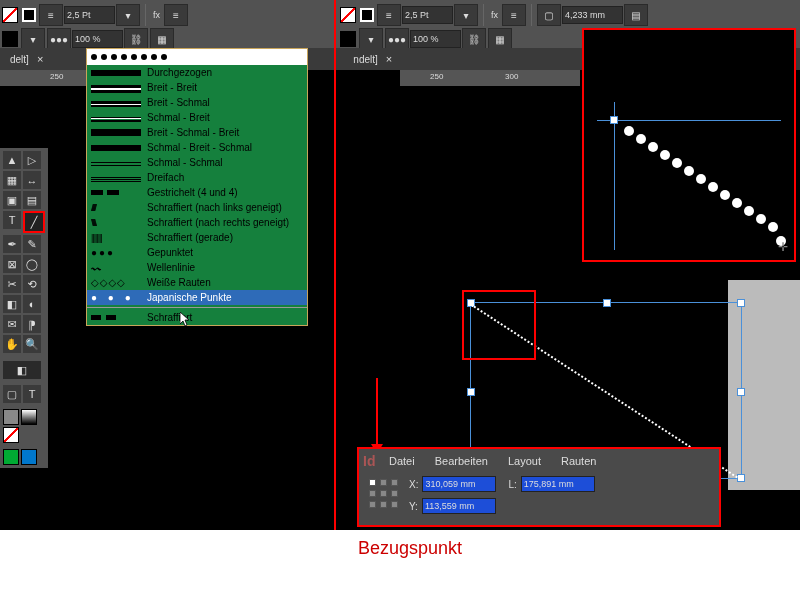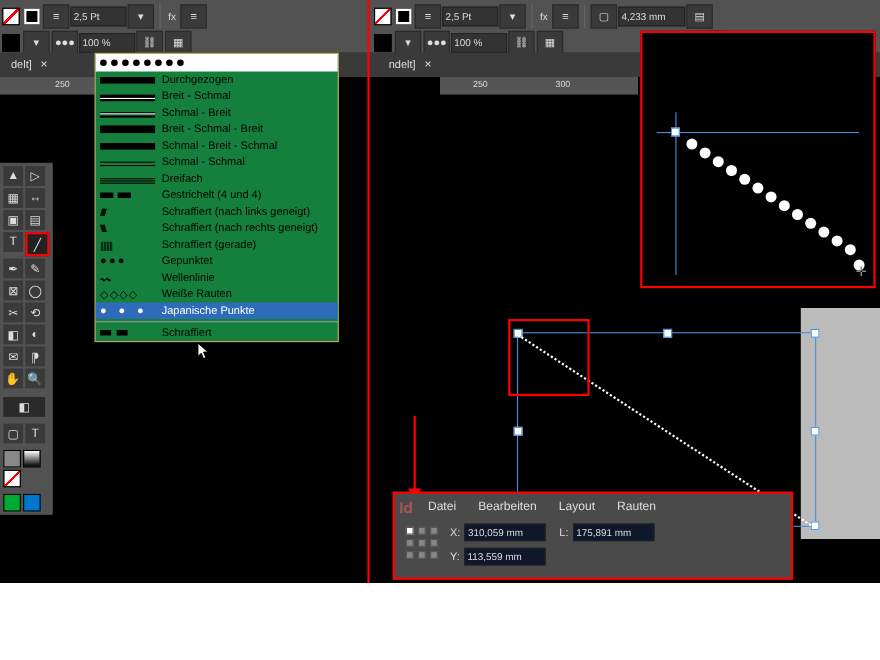--- a/index.html
+++ b/index.html
@@ -39,21 +39,21 @@
 .dottedline{position:absolute;border-top:2px dotted #fff}
 .redbox{position:absolute;border:2px solid red}
 .redline{position:absolute;width:2px;background:red}
 
 .menupanel{position:absolute;left:357px;top:447px;width:360px;height:76px;background:#4a4a4a;border:2px solid red}
 .mp-menus{display:flex;height:24px;align-items:center;padding-left:30px}
 .mp-menu{color:#ddd;font-size:11px;margin-right:20px}
 .mp-id{position:absolute;left:4px;top:4px;color:#a55;font-size:14px;font-weight:bold}
 .mp-row{display:flex;align-items:center;height:22px;padding-left:50px}
 .mp-lbl{color:#ddd;font-size:10px;margin-right:4px}
-.mp-inp{width:68px;height:14px;background:#0f172a;border:1px solid #222;color:#ddd;font-size:9px;padding:0 2px;margin-right:12px}
+.mp-inp{width:68px;height:14px;background:#1d4ed8;border:1px solid #222;color:#ddd;font-size:9px;padding:0 2px;margin-right:12px}
 .mp-ref{position:absolute;left:10px;top:30px;width:30px;height:30px}
 .ref-dot{position:absolute;width:5px;height:5px;background:#888;border:1px solid #555}
 .annotation{position:absolute;left:358px;top:538px;color:#c00;font-size:18px}
 .rt-gray{position:absolute;right:0;top:280px;width:72px;height:210px;background:#bbb}
 
 .zoom{position:absolute;right:4px;top:28px;width:210px;height:230px;background:#000;border:2px solid red}
 .zoom-line{position:absolute;left:13px;top:90px;right:13px;border-top:1px solid #4a90d9}
 .zoom-vline{position:absolute;left:30px;top:72px;bottom:10px;border-left:1px solid #4a90d9}
 .bigdot{position:absolute;width:10px;height:10px;background:#fff;border-radius:50%}
 .crosshair{position:absolute;right:6px;bottom:6px;color:#888;font-size:12px}
@@ -180,20 +180,26 @@
           <div class="dot"></div>
           <div class="dot"></div>
         </div>
       </div>
     <div class="dd-item">
         <div class="dd-prev" style="background:#000;height:6px"></div>
         <span>Durchgezogen</span>
       </div>
     <div class="dd-item">
         <div class="dd-prev">
+          <div style="width:100%;height:3px;background:#000;border-bottom:2px solid #fff;box-shadow:0 3px 0 #000"></div>
+        </div>
+        <span>Breit - Breit</span>
+      </div>
+    <div class="dd-item">
+        <div class="dd-prev">
           <div style="width:100%;height:3px;background:#000;border-bottom:1px solid #fff;box-shadow:0 2px 0 #000"></div>
         </div>
         <span>Breit - Schmal</span>
       </div>
     <div class="dd-item">
         <div class="dd-prev">
           <div style="width:100%;height:1px;background:#000;border-bottom:1px solid #fff;box-shadow:0 3px 0 #000"></div>
         </div>
         <span>Schmal - Breit</span>
       </div>
@@ -331,13 +337,14 @@
       <input class="mp-inp" value="310,059 mm" style="">
       <span class="mp-lbl">L:</span>
       <input class="mp-inp" value="175,891 mm" style="">
     </div>
     <div class="mp-row">
       <span class="mp-lbl">Y:</span>
       <input class="mp-inp" value="113,559 mm" style="">
     </div>
   </div>
 
+  <div class="annotation">Bezugspunkt</div>
 </div>
 
 </body></html>

